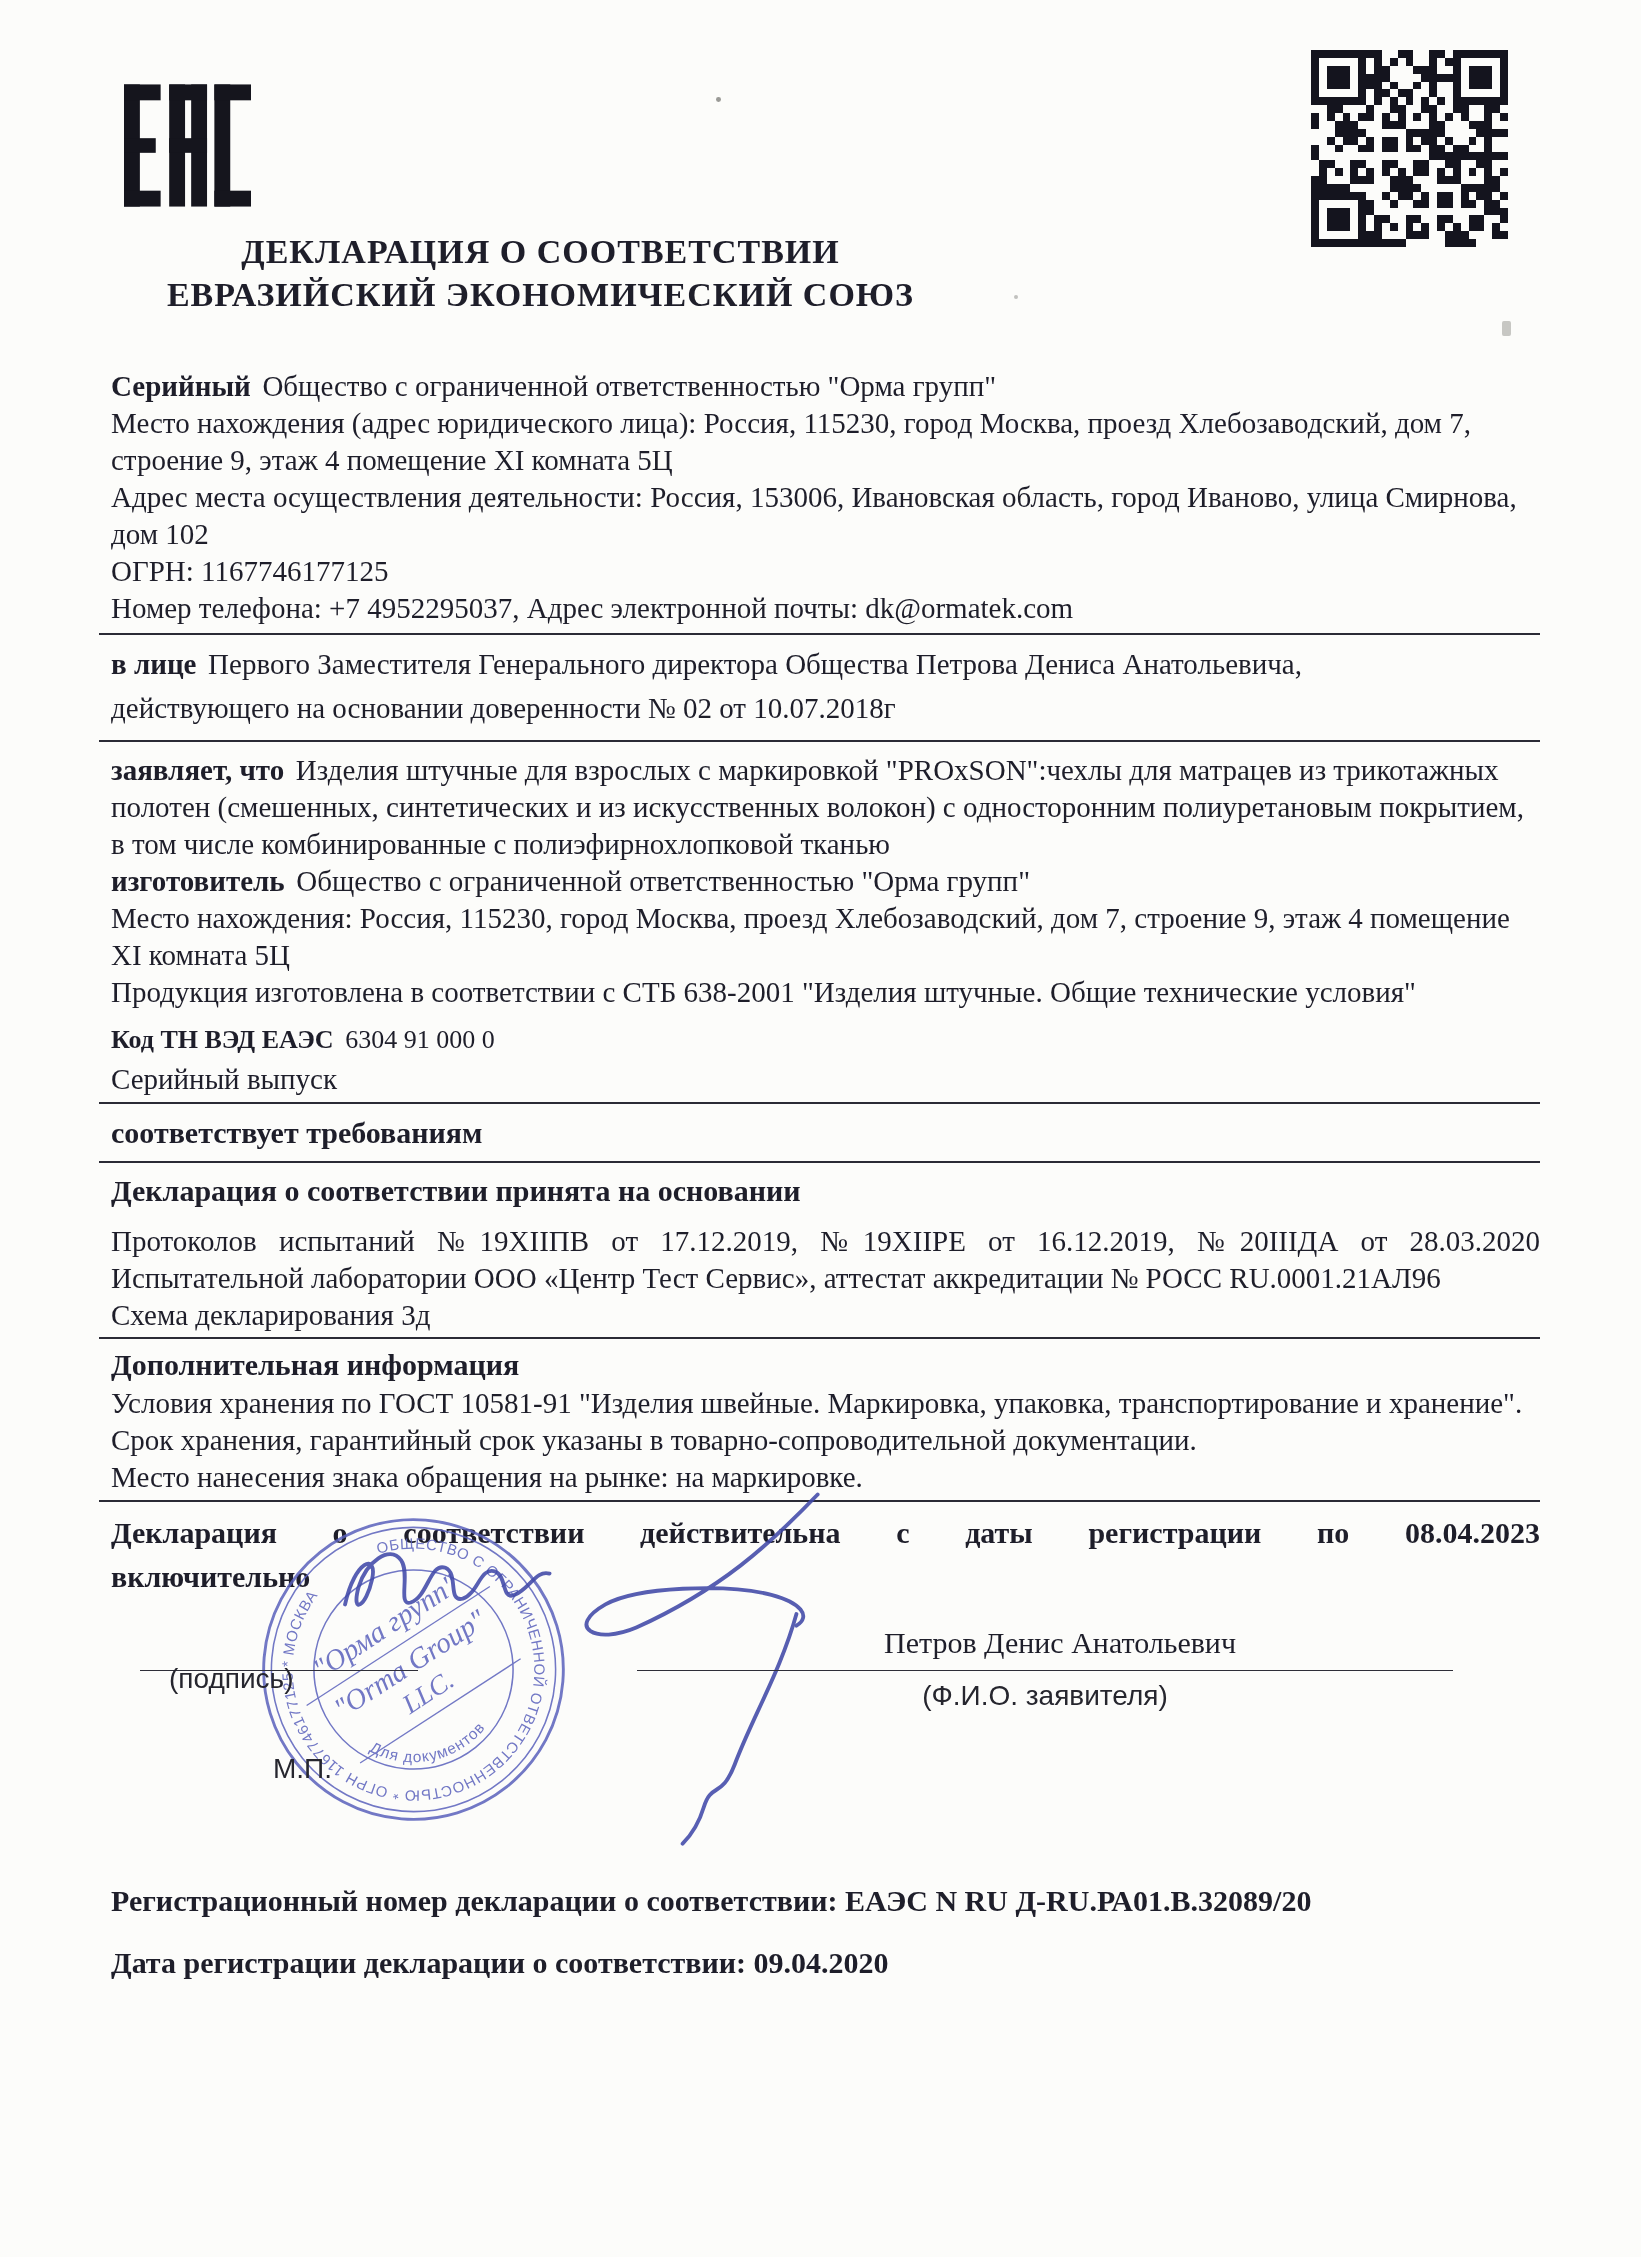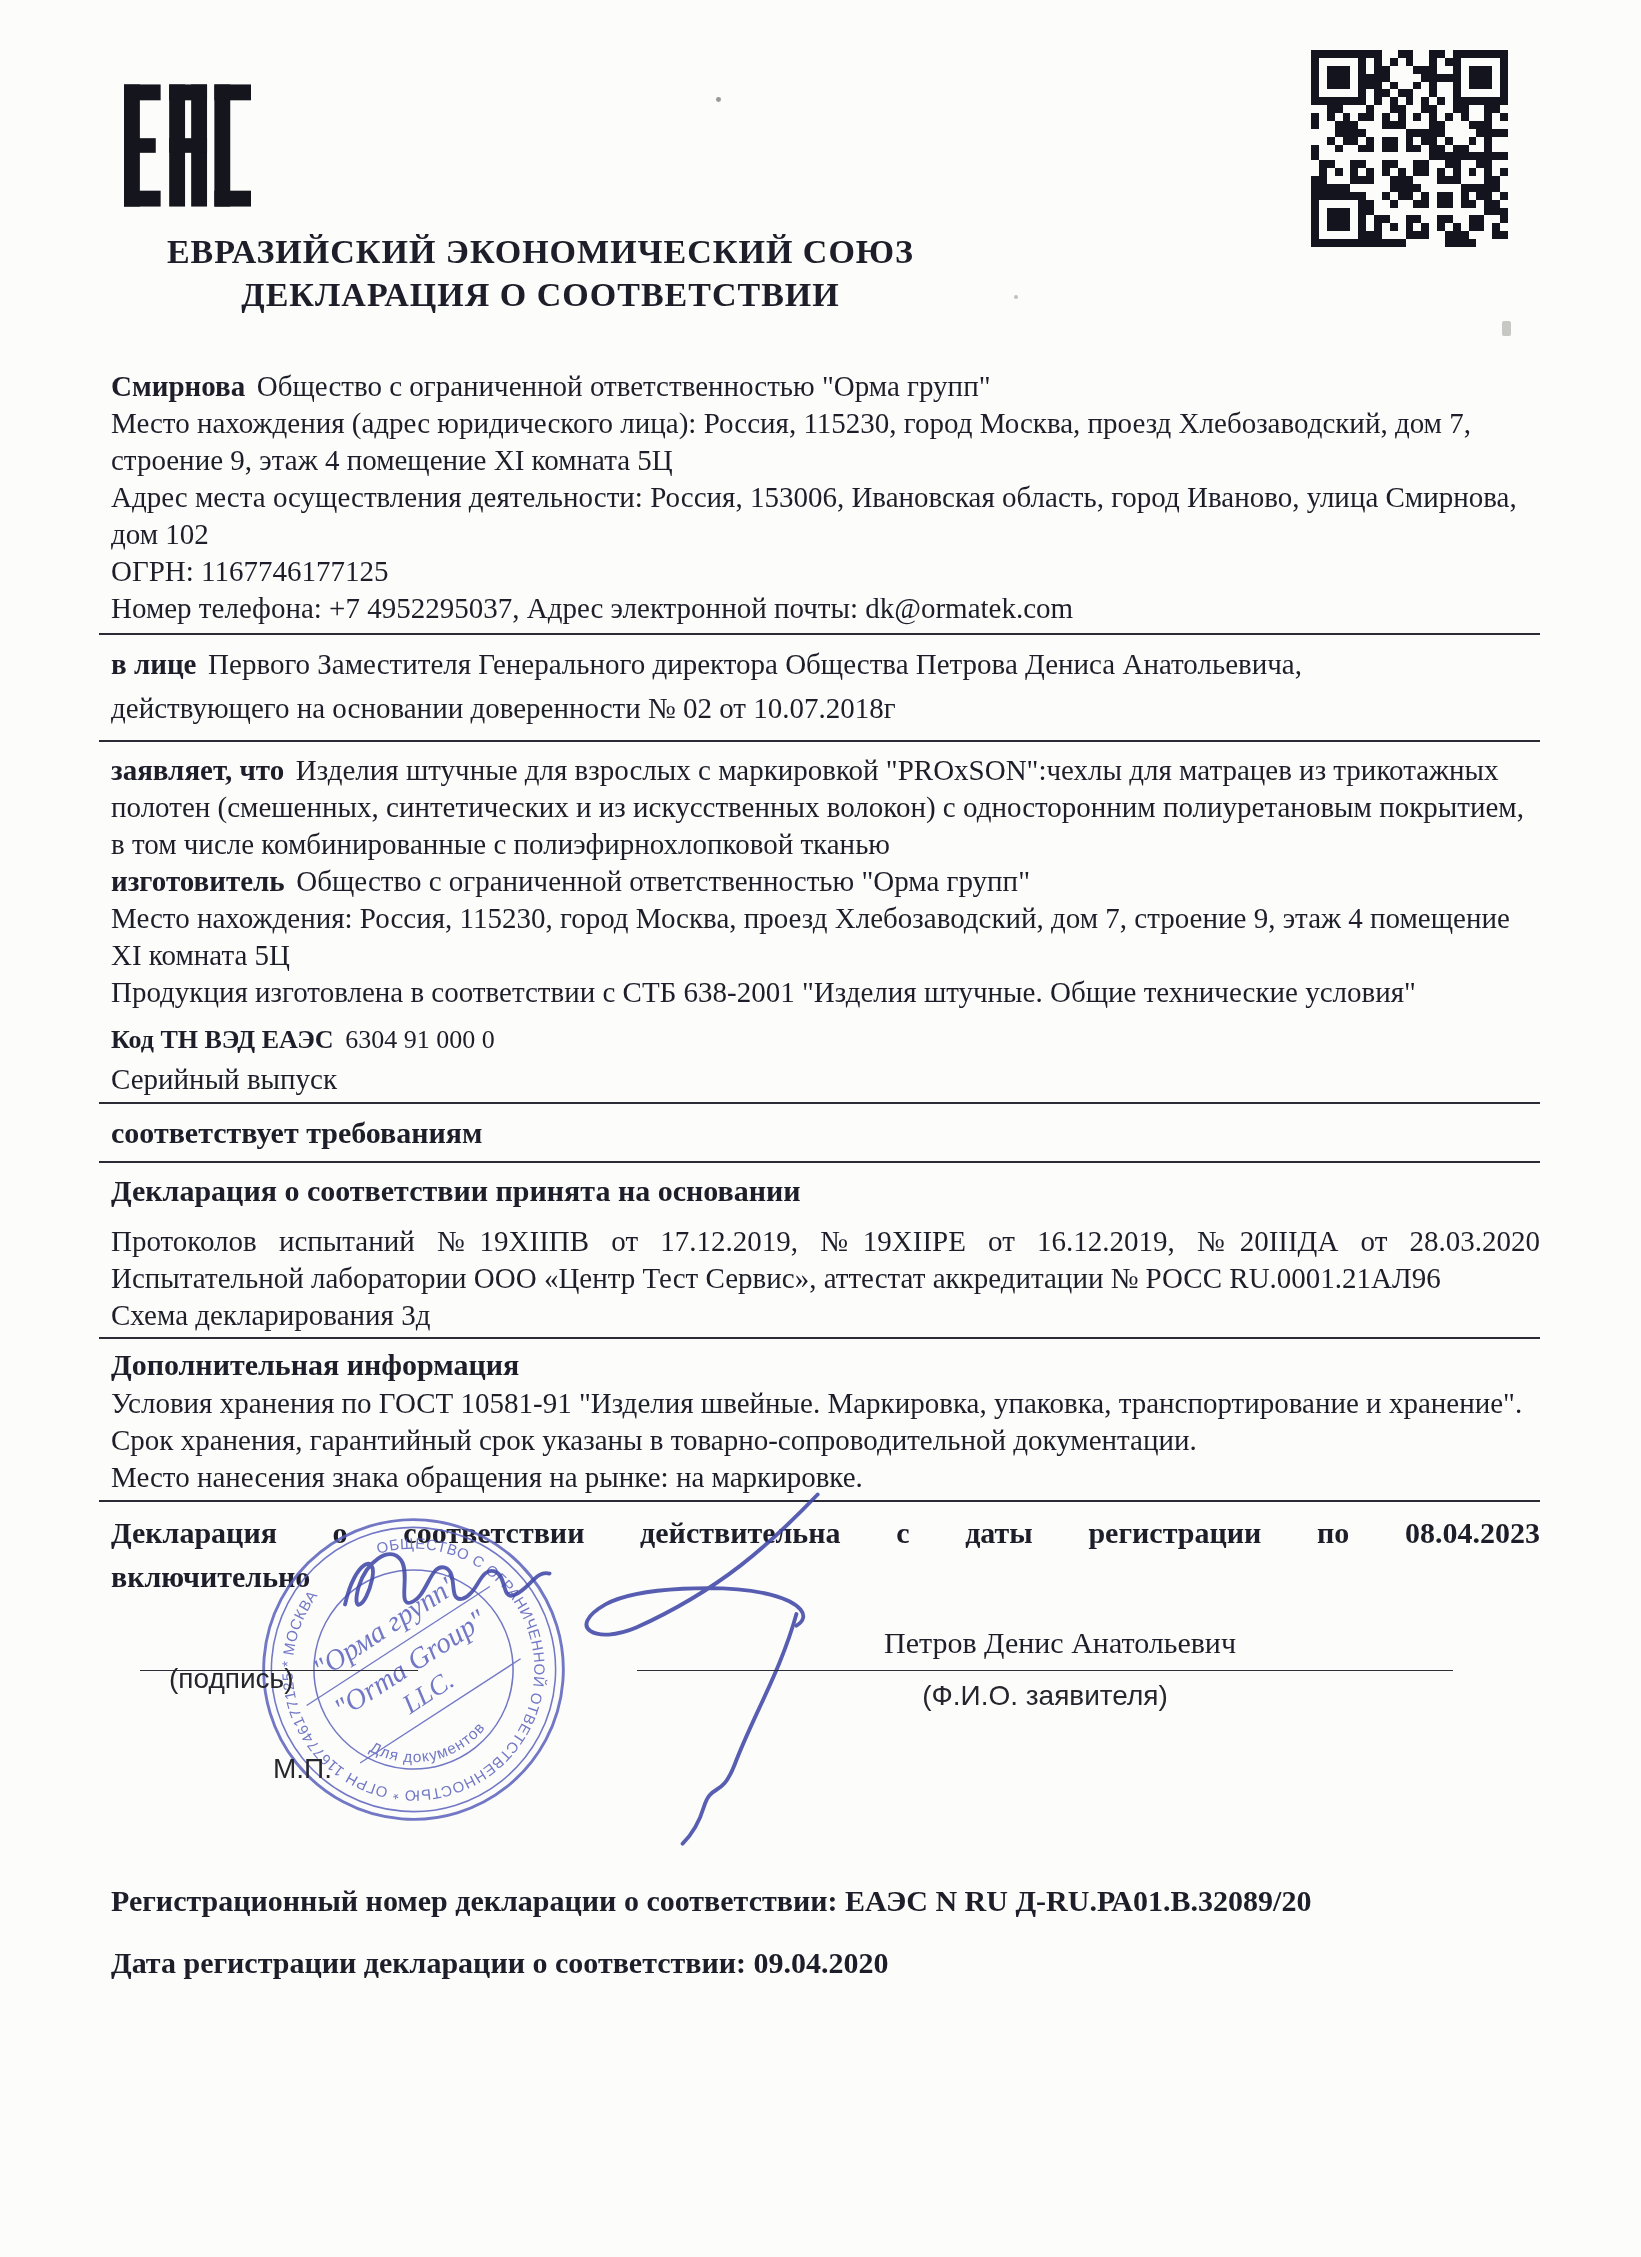--- a/index.html
+++ b/index.html
@@ -407,26 +407,26 @@
     </svg>
 </div>
 
 <div class="speck speck1"></div>
 <div class="speck speck2"></div>
 <div class="speck speck3"></div>
 
 <div class="sheet">
 
   <div class="title-wrap">
+    <div class="title">ДЕКЛАРАЦИЯ О СООТВЕТСТВИИ</div>
     <div class="title">ЕВРАЗИЙСКИЙ ЭКОНОМИЧЕСКИЙ СОЮЗ</div>
-    <div class="title">ДЕКЛАРАЦИЯ О СООТВЕТСТВИИ</div>
   </div>
 
   <p class="body-par" style="margin-top:52px;">
-    <b class="lead">Смирнова</b><span>Общество с ограниченной ответственностью "Орма групп"</span>
+    <b class="lead">Серийный</b><span>Общество с ограниченной ответственностью "Орма групп"</span>
   </p>
   <p class="body-par">Место нахождения (адрес юридического лица): Россия, 115230, город Москва, проезд Хлебозаводский, дом 7, строение 9, этаж 4 помещение XI комната 5Ц</p>
   <p class="body-par">Адрес места осуществления деятельности: Россия, 153006, Ивановская область, город Иваново, улица Смирнова, дом 102</p>
   <p class="body-par">ОГРН: 1167746177125</p>
   <p class="body-par">Номер телефона: +7 4952295037, Адрес электронной почты: dk@ormatek.com</p>
 
   <div class="hr" style="margin-top:5.8px;"></div>
 
   <p class="person-par" style="margin-top:7.7px;">
     <b class="lead">в лице</b><span class="prewrap">Первого Заместителя Генерального директора Общества Петрова Дениса Анатольевича,

